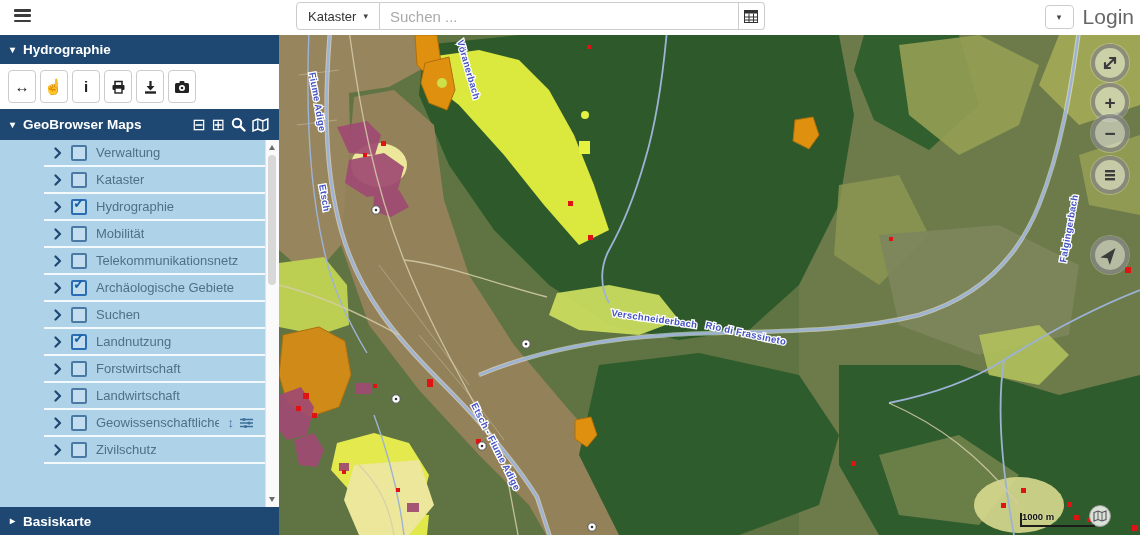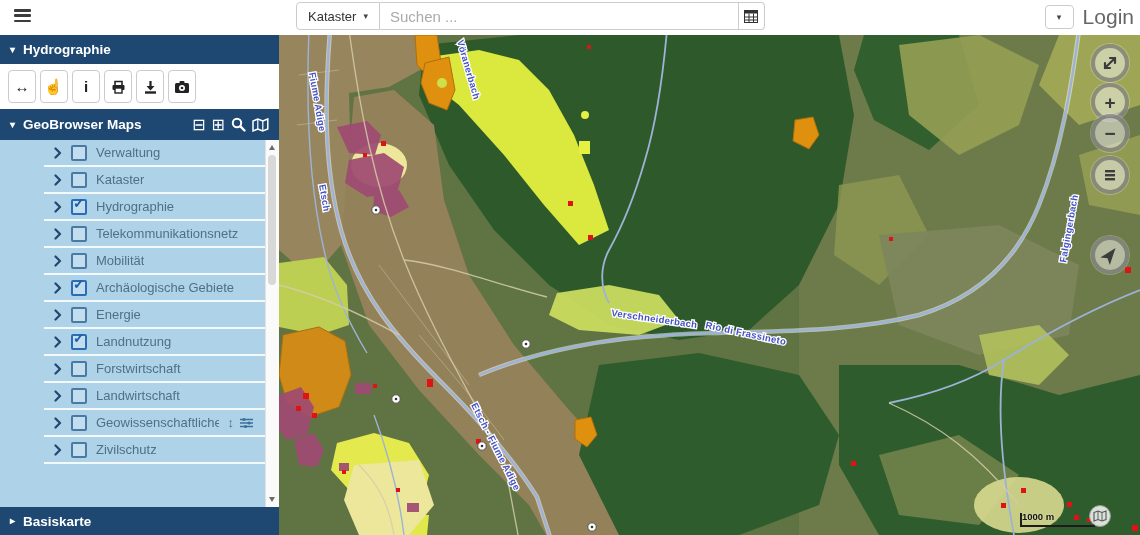--- a/index.html
+++ b/index.html
@@ -202,44 +202,44 @@
         <span class="cb">
             <span class="mark">✓</span>
           </span>
         <span class="lbl">Hydrographie</span>
       </div>
       <div class="layer-row">
         <svg class="chev" width="8" height="12" viewBox="0 0 8 12">
             <polyline points="1.5,1.5 6,6 1.5,10.5" fill="none" stroke="#1e4872" stroke-width="2.2" stroke-linecap="round" stroke-linejoin="round"></polyline>
           </svg>
         <span class="cb"></span>
+        <span class="lbl">Mobilität</span>
+      </div>
+      <div class="layer-row">
+        <svg class="chev" width="8" height="12" viewBox="0 0 8 12">
+            <polyline points="1.5,1.5 6,6 1.5,10.5" fill="none" stroke="#1e4872" stroke-width="2.2" stroke-linecap="round" stroke-linejoin="round"></polyline>
+          </svg>
+        <span class="cb"></span>
         <span class="lbl">Telekommunikationsnetz</span>
-      </div>
-      <div class="layer-row">
-        <svg class="chev" width="8" height="12" viewBox="0 0 8 12">
-            <polyline points="1.5,1.5 6,6 1.5,10.5" fill="none" stroke="#1e4872" stroke-width="2.2" stroke-linecap="round" stroke-linejoin="round"></polyline>
-          </svg>
-        <span class="cb"></span>
-        <span class="lbl">Mobilität</span>
       </div>
       <div class="layer-row checked">
         <svg class="chev" width="8" height="12" viewBox="0 0 8 12">
             <polyline points="1.5,1.5 6,6 1.5,10.5" fill="none" stroke="#1e4872" stroke-width="2.2" stroke-linecap="round" stroke-linejoin="round"></polyline>
           </svg>
         <span class="cb">
             <span class="mark">✓</span>
           </span>
         <span class="lbl">Archäologische Gebiete</span>
       </div>
       <div class="layer-row">
         <svg class="chev" width="8" height="12" viewBox="0 0 8 12">
             <polyline points="1.5,1.5 6,6 1.5,10.5" fill="none" stroke="#1e4872" stroke-width="2.2" stroke-linecap="round" stroke-linejoin="round"></polyline>
           </svg>
         <span class="cb"></span>
-        <span class="lbl">Energie</span>
+        <span class="lbl">Suchen</span>
       </div>
       <div class="layer-row checked">
         <svg class="chev" width="8" height="12" viewBox="0 0 8 12">
             <polyline points="1.5,1.5 6,6 1.5,10.5" fill="none" stroke="#1e4872" stroke-width="2.2" stroke-linecap="round" stroke-linejoin="round"></polyline>
           </svg>
         <span class="cb">
             <span class="mark">✓</span>
           </span>
         <span class="lbl">Landnutzung</span>
       </div>

